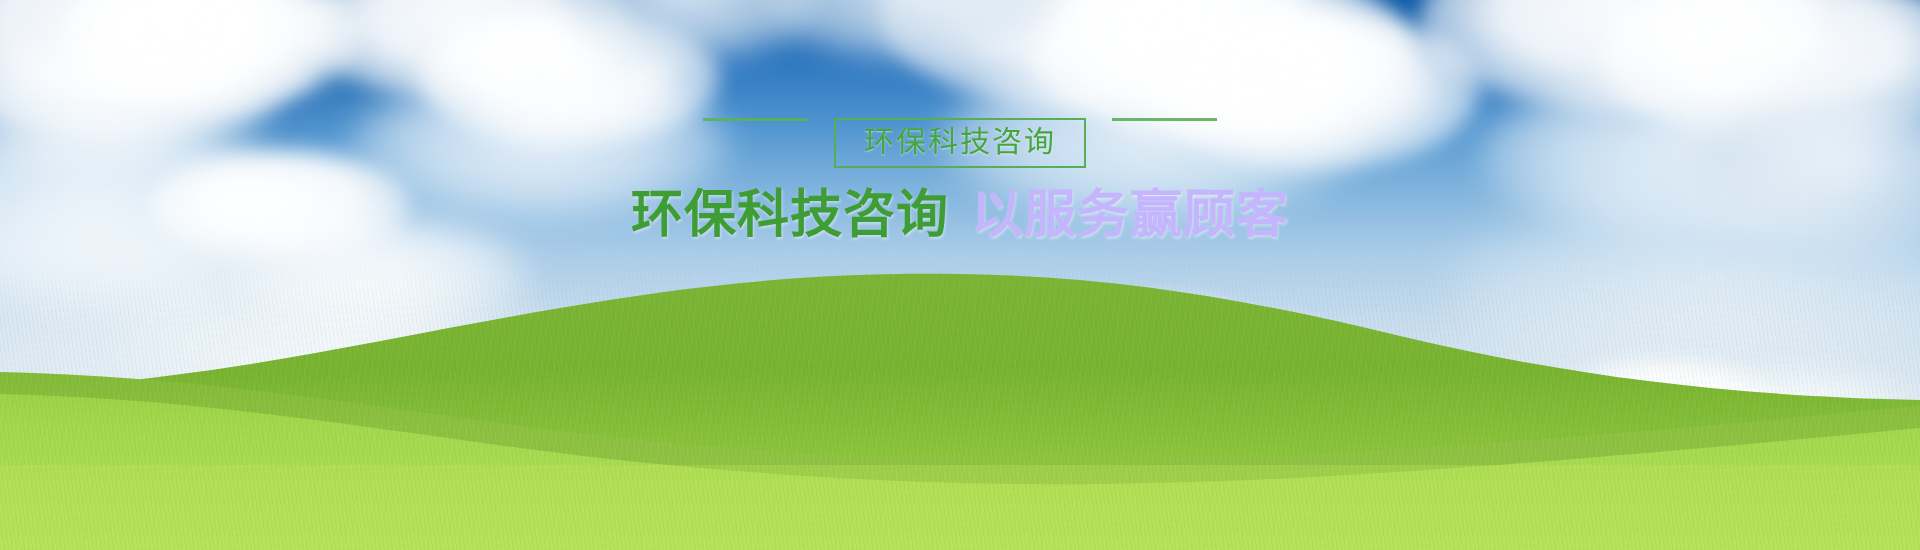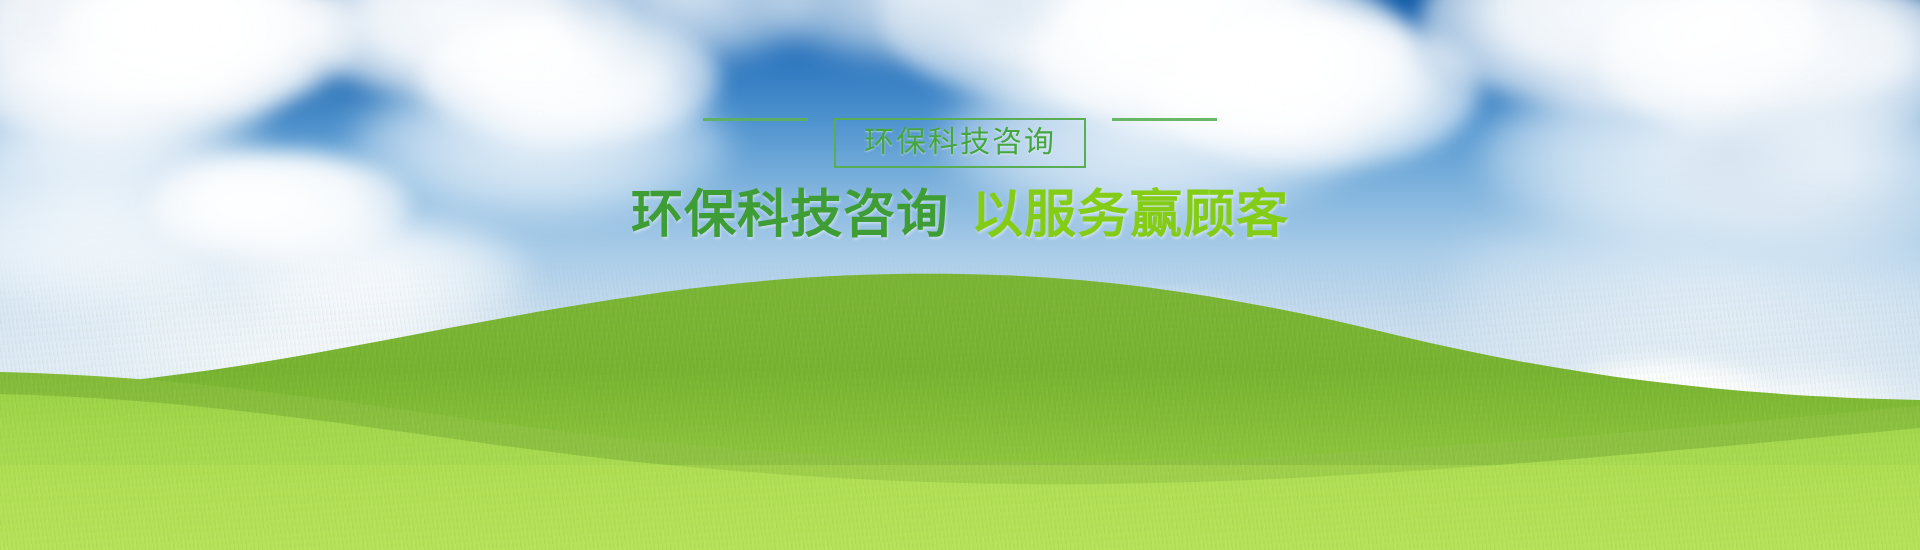--- a/index.html
+++ b/index.html
@@ -114,21 +114,21 @@
     gap:22px;
     white-space:nowrap;
   }
   .headline span {
     font-size:52px;
     font-weight:bold;
     letter-spacing:1px;
     line-height:1.18;
   }
   .h-green  { color:#3f9d36; text-shadow:1px 2px 3px rgba(255,255,255,.45); }
-  .h-orange { color:#84cc16; text-shadow:1px 2px 3px rgba(255,255,255,.45); }
+  .h-orange { color:#c4b5fd; text-shadow:1px 2px 3px rgba(255,255,255,.45); }
 
   .subline {
     margin-top:13px;
     font-size:16px;
     letter-spacing:2.2px;
     color:#4fa84a;
     font-weight:400;
     white-space:nowrap;
     text-shadow:0 1px 2px rgba(255,255,255,.5);
   }

